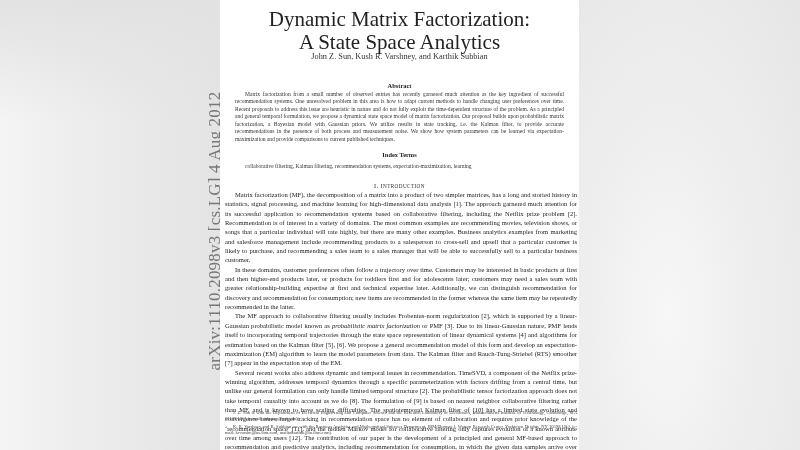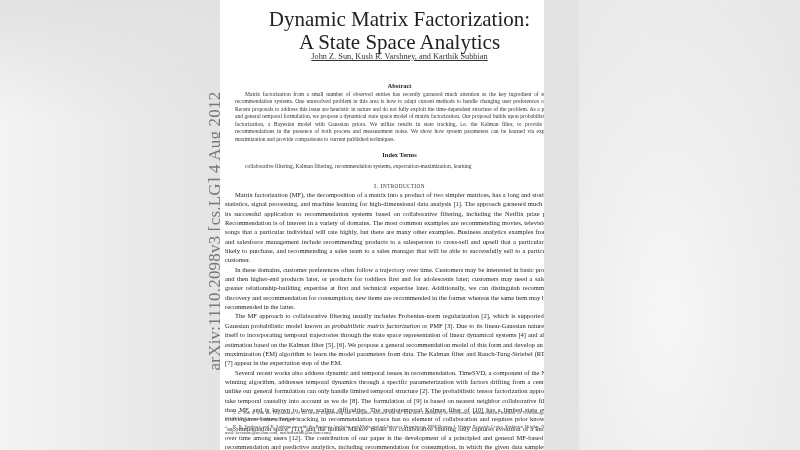--- a/index.html
+++ b/index.html
@@ -11,38 +11,38 @@
   }
   .bg-right {
     position:absolute; left:579px; top:0; width:221px; height:450px;
     background: radial-gradient(ellipse at 40% 70%, #f7f7f7 0%, #efefef 40%, #e6e6e6 100%);
   }
   .bg-left-top {
     position:absolute; left:0; top:0; width:220px; height:120px;
     background: linear-gradient(180deg, #e2e2e2 0%, rgba(245,245,245,0.0) 100%);
   }
   .page {
-    position:absolute; left:220px; top:0; width:324px; height:450px;
+    position:absolute; left:220px; top:0; width:359px; height:450px;
     background:#ffffff; overflow:hidden;
   }
   .arxiv-stamp {
     position:absolute; left:196px; top:100px; width:38px; height:262px;
     display:flex; align-items:center; justify-content:center;
   }
   .arxiv-stamp span {
     display:block; transform:rotate(-90deg); white-space:nowrap;
     font-size:17px; color:#777; letter-spacing:0.2px;
   }
   .title {
     position:absolute; left:0; width:359px; top:8px; text-align:center;
     font-size:21px; line-height:23px; color:#222;
   }
   .authors {
     position:absolute; left:0; width:359px; top:52px; text-align:center;
-    font-size:8.3px; color:#333;text-decoration:underline;
+    font-size:8.3px; color:#333;
   }
   .abstract-head {
     position:absolute; left:0; width:359px; top:82px; text-align:center;
     font-size:6.4px; font-weight:bold; color:#222;
   }
   .abstract-body {
     position:absolute; left:15px; width:329px; top:91px;
     font-size:5.55px; line-height:7.45px; text-align:justify; color:#333;
     text-indent:10px;
   }

